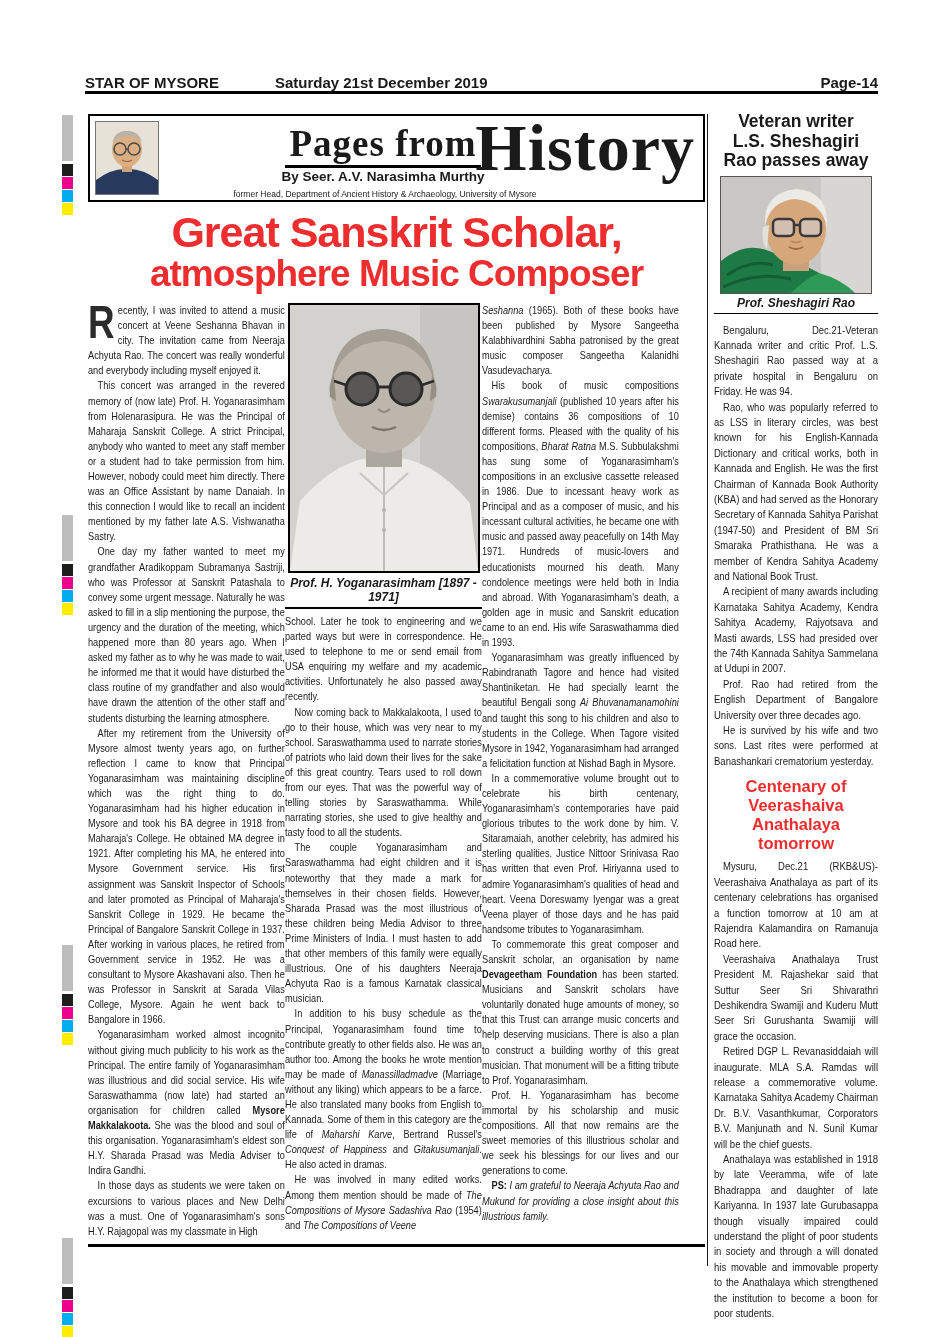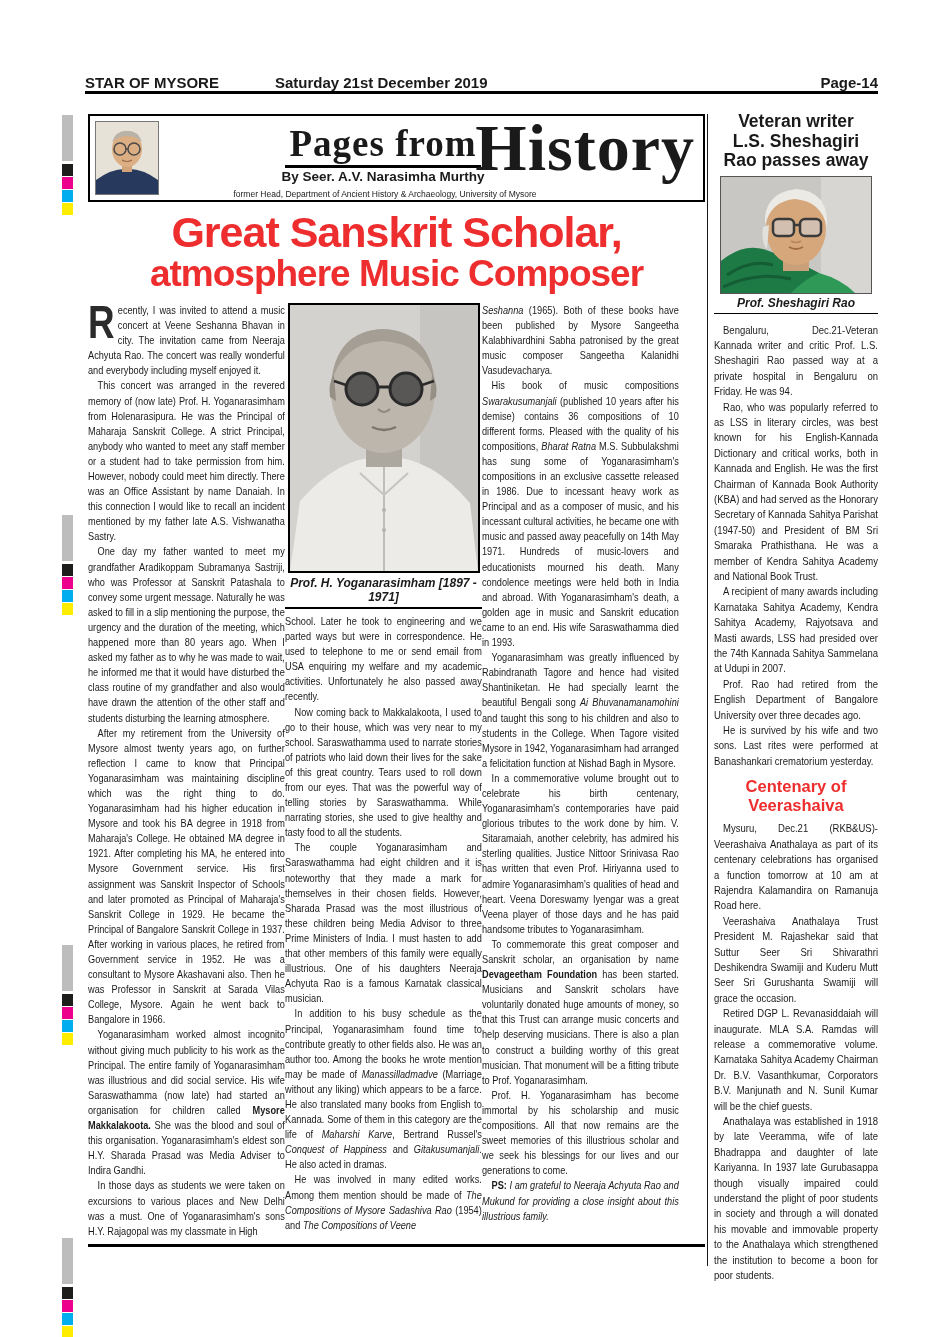--- a/index.html
+++ b/index.html
@@ -235,20 +235,21 @@
   <div class="sb-text">
     <p>Bengaluru, Dec.21-Veteran Kannada writer and critic Prof. L.S. Sheshagiri Rao passed way at a private hospital in Bengaluru on Friday. He was 94.</p>
     <p>Rao, who was popularly referred to as LSS in literary circles, was best known for his English-Kannada Dictionary and critical works, both in Kannada and English. He was the first Chairman of Kannada Book Authority (KBA) and had served as the Honorary Secretary of Kannada Sahitya Parishat (1947-50) and President of BM Sri Smaraka Prathisthana. He was a member of Kendra Sahitya Academy and National Book Trust.</p>
     <p>A recipient of many awards including Karnataka Sahitya Academy, Kendra Sahitya Academy, Rajyotsava and Masti awards, LSS had presided over the 74th Kannada Sahitya Sammelana at Udupi in 2007.</p>
     <p>Prof. Rao had retired from the English Department of Bangalore University over three decades ago.</p>
     <p>He is survived by his wife and two sons. Last rites were performed at Banashankari crematorium yesterday.</p>
   </div>
 
   <div class="sb-red">
     <div>Centenary of Veerashaiva</div>
+    <div>Anathalaya tomorrow</div>
   </div>
 
   <div class="sb-text">
     <p>Mysuru, Dec.21 (RKB&amp;US)-Veerashaiva Anathalaya as part of its centenary celebrations has organised a function tomorrow at 10 am at Rajendra Kalamandira on Ramanuja Road here.</p>
     <p>Veerashaiva Anathalaya Trust President M. Rajashekar said that Suttur Seer Sri Shivarathri Deshikendra Swamiji and Kuderu Mutt Seer Sri Gurushanta Swamiji will grace the occasion.</p>
     <p>Retired DGP L. Revanasiddaiah will inaugurate. MLA S.A. Ramdas will release a commemorative volume. Karnataka Sahitya Academy Chairman Dr. B.V. Vasanthkumar, Corporators B.V. Manjunath and N. Sunil Kumar will be the chief guests.</p>
     <p>Anathalaya was established in 1918 by late Veeramma, wife of late Bhadrappa and daughter of late Kariyanna. In 1937 late Gurubasappa though visually impaired could understand the plight of poor students in society and through a will donated his movable and immovable property to the Anathalaya which strengthened the institution to become a boon for poor students.</p>
   </div>
 </div>
 

